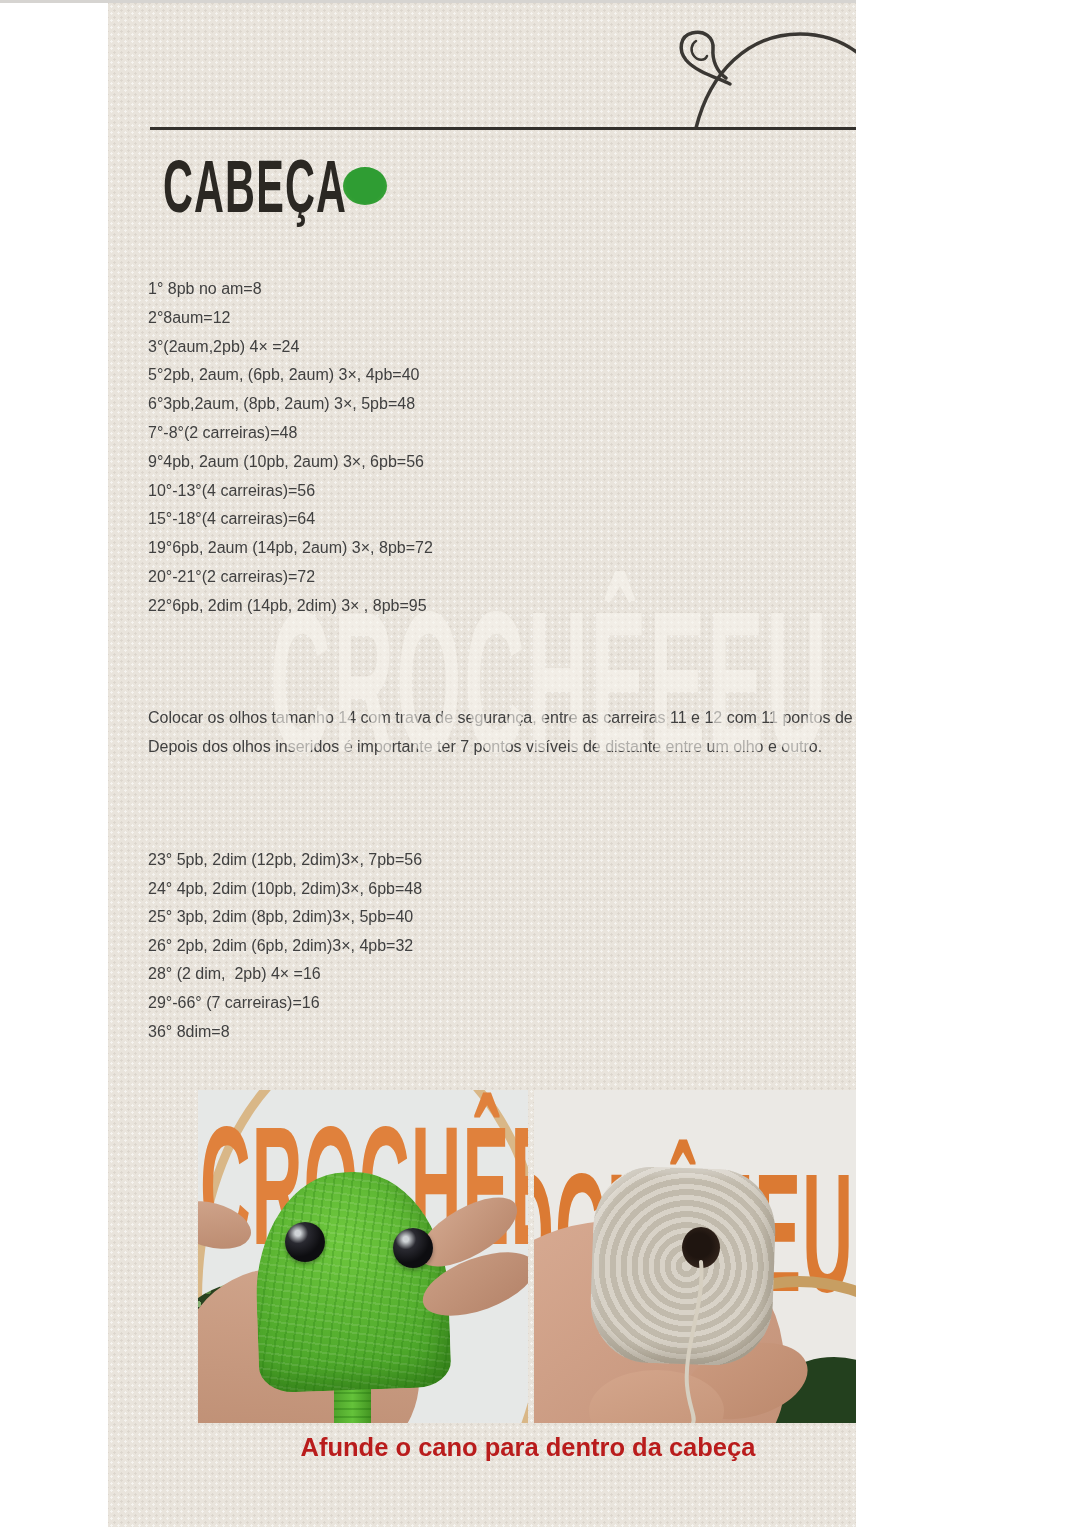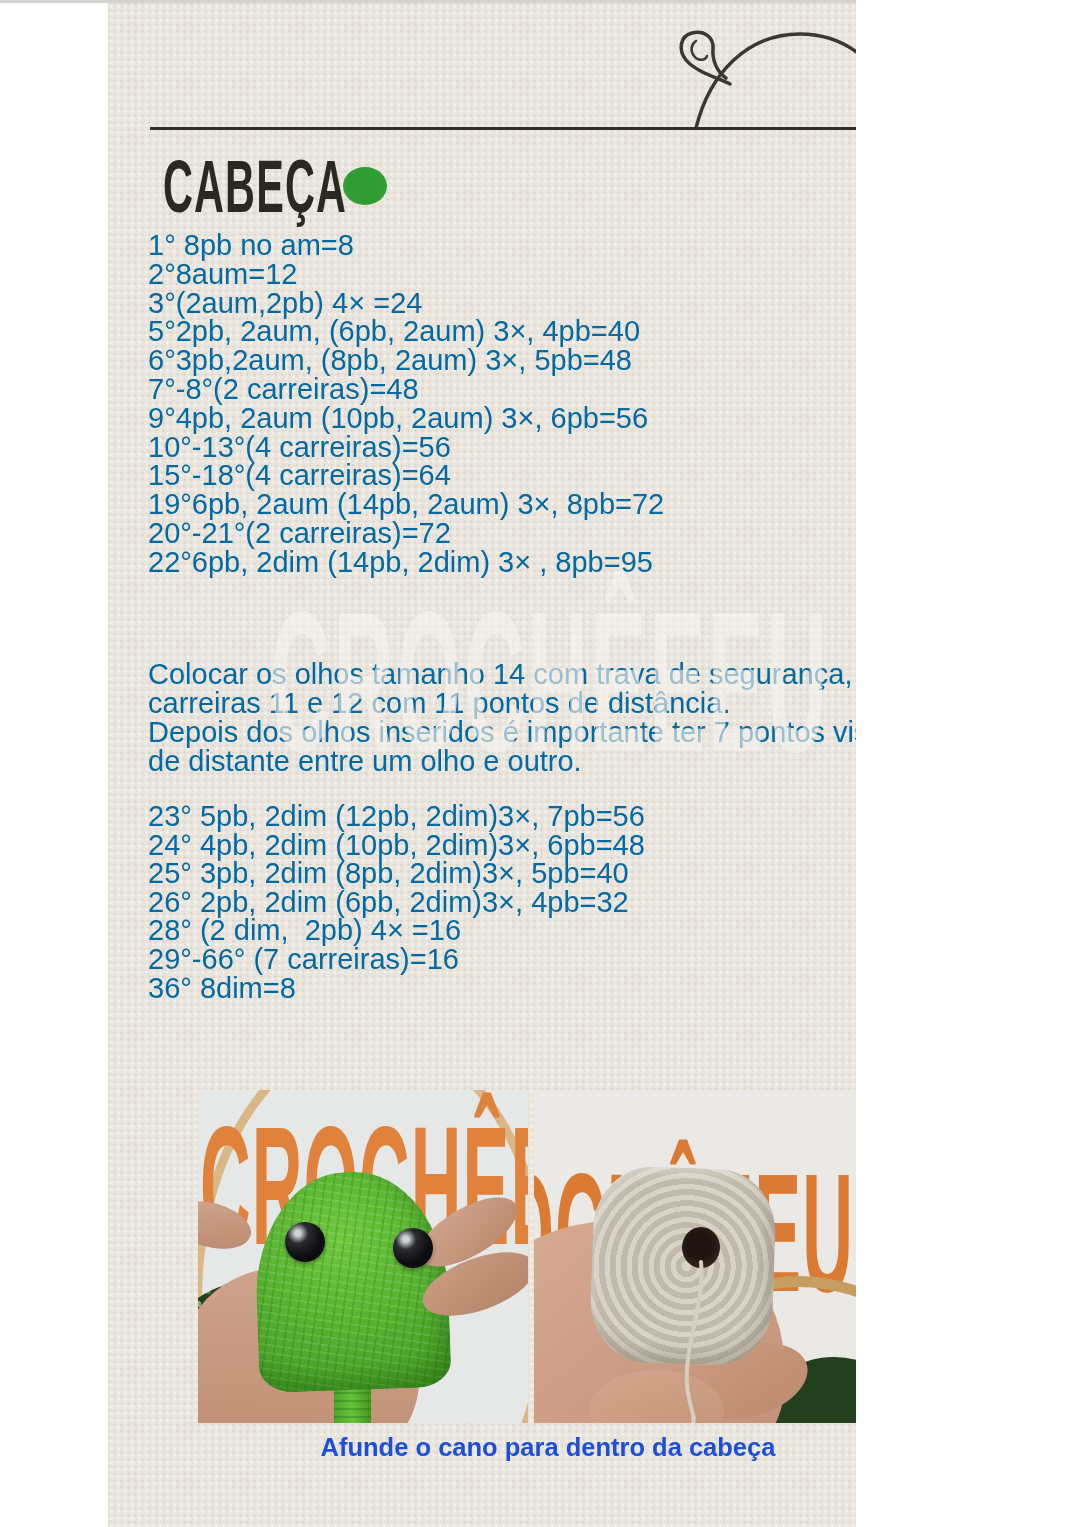--- a/index.html
+++ b/index.html
@@ -11,21 +11,21 @@
          background-image:radial-gradient(rgba(255,255,255,.55) 1px, transparent 1.4px),
                           radial-gradient(rgba(190,183,170,.30) 1px, transparent 1.4px);
          background-size:7px 7px;background-position:0 0,3px 4px;}
   .rule{position:absolute;left:150px;top:127px;width:782px;height:3px;background:#33302c;z-index:2;}
   .sketch{position:absolute;left:660px;top:20px;width:280px;height:110px;z-index:2;}
   .title{position:absolute;left:163px;top:150px;z-index:2;color:#2b2823;font-weight:700;
          font-size:74px;line-height:1;letter-spacing:2px;transform:scale(0.56,1);
          transform-origin:left top;white-space:nowrap;}
   .green-dot{position:absolute;left:343px;top:167px;width:44px;height:38px;border-radius:50%;
          background:radial-gradient(circle at 50% 45%, #2f9d33 60%, #47a93d 100%);z-index:2;}
-  .txt{color:#0369a1;font-size:29px;z-index:2;position:absolute;}
+  .txt{color:#404040;font-size:16px;z-index:2;position:absolute;margin-top:44px;}
   .list1{left:148px;top:231px;}
   .list1 .line{height:28.8px;line-height:28.8px;white-space:pre;}
   .note{left:148px;top:660px;width:818px;line-height:28.9px;}
   .note p{margin:0;}
   .list2{left:148px;top:802px;}
   .list2 .line{height:28.6px;line-height:28.6px;white-space:pre;}
   .watermark{position:absolute;left:270px;top:582px;z-index:6;pointer-events:none;
          font-weight:700;font-size:200px;line-height:1;letter-spacing:6px;
          color:rgba(247,244,237,.62);transform:scale(0.42,1);transform-origin:left top;
          white-space:nowrap;}
@@ -70,22 +70,22 @@
          background:repeating-radial-gradient(circle at 52% 50%, #d8d2c7 0 5px, #c1baac 5px 11px);
          box-shadow:inset -6px -10px 16px rgba(90,80,60,.30), inset 4px 6px 10px rgba(255,255,255,.35);}
   .hole{position:absolute;left:148px;top:137px;width:38px;height:41px;border-radius:50%;
          background:radial-gradient(circle at 45% 45%, #1f1510 40%, #39291f 85%, #4a3a2c);}
   .yarn{position:absolute;left:0;top:0;width:336px;height:333px;}
   .hoop-r{position:absolute;right:-70px;bottom:-75px;width:260px;height:200px;border-radius:50%;
          border:11px solid #c79e62;}
   .dark-corner{position:absolute;right:-34px;bottom:-44px;width:140px;height:110px;border-radius:50%;background:#23401e;}
   .foliage-sliver{position:absolute;left:-22px;bottom:-32px;width:70px;height:95px;border-radius:45%;
          background:radial-gradient(circle 3px at 6px 6px,#7da869 98%,transparent),#2c4a26;background-size:20px 18px;}
-  .caption{position:absolute;left:212px;top:1433px;width:672px;text-align:center;z-index:4;
-         color:#1d4ed8;font-weight:700;font-size:25.5px;}
+  .caption{position:absolute;left:192px;top:1433px;width:672px;text-align:center;z-index:4;
+         color:#b91c1c;font-weight:700;font-size:25.5px;}
 </style>
 </head>
 <body>
 
 <div class="canvas">
   <div class="top-strip"></div>
   <div class="sheet"></div>
 
   <svg class="sketch" viewBox="0 0 280 110">
     <g fill="none" stroke="#3a3733" stroke-width="3.5" stroke-linecap="round">

